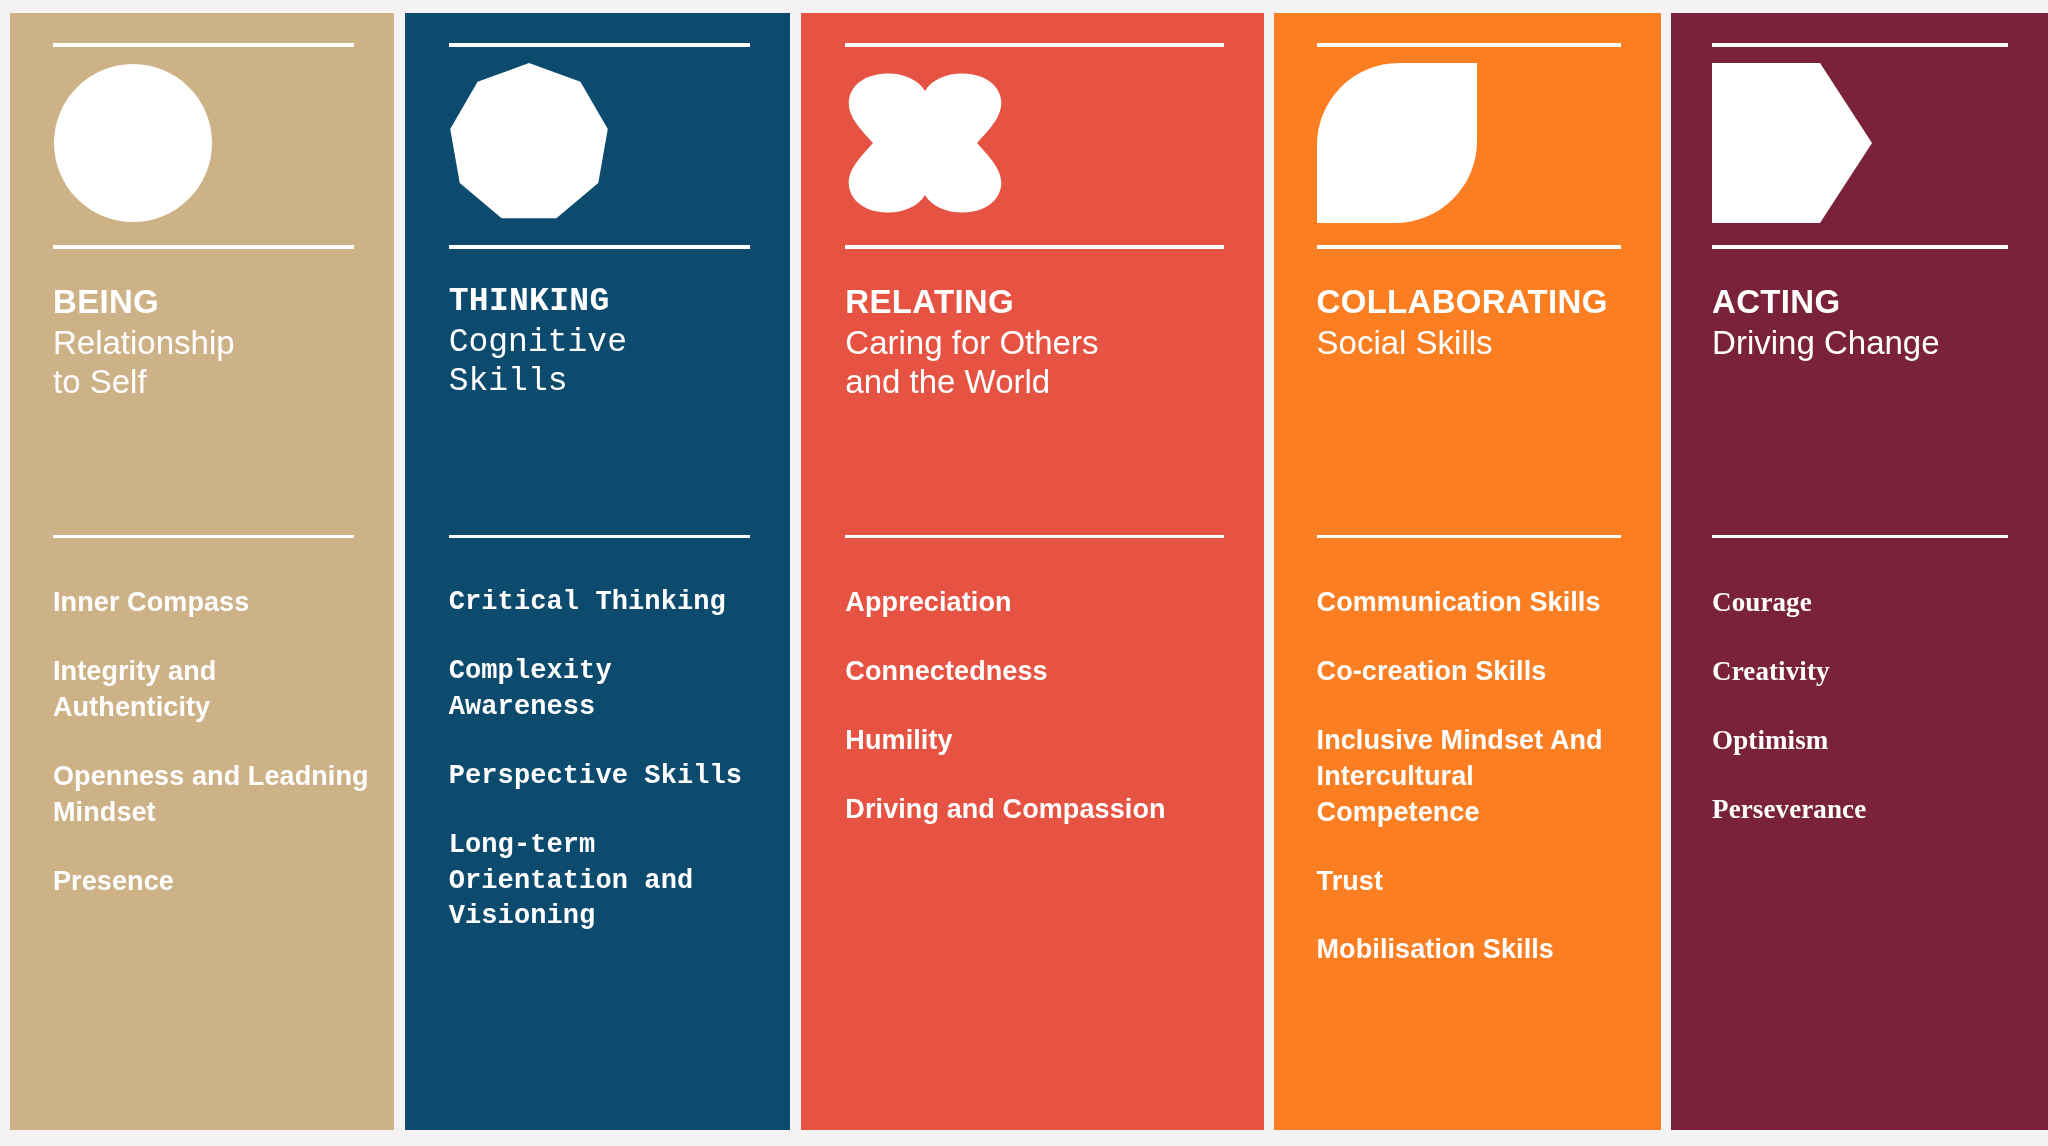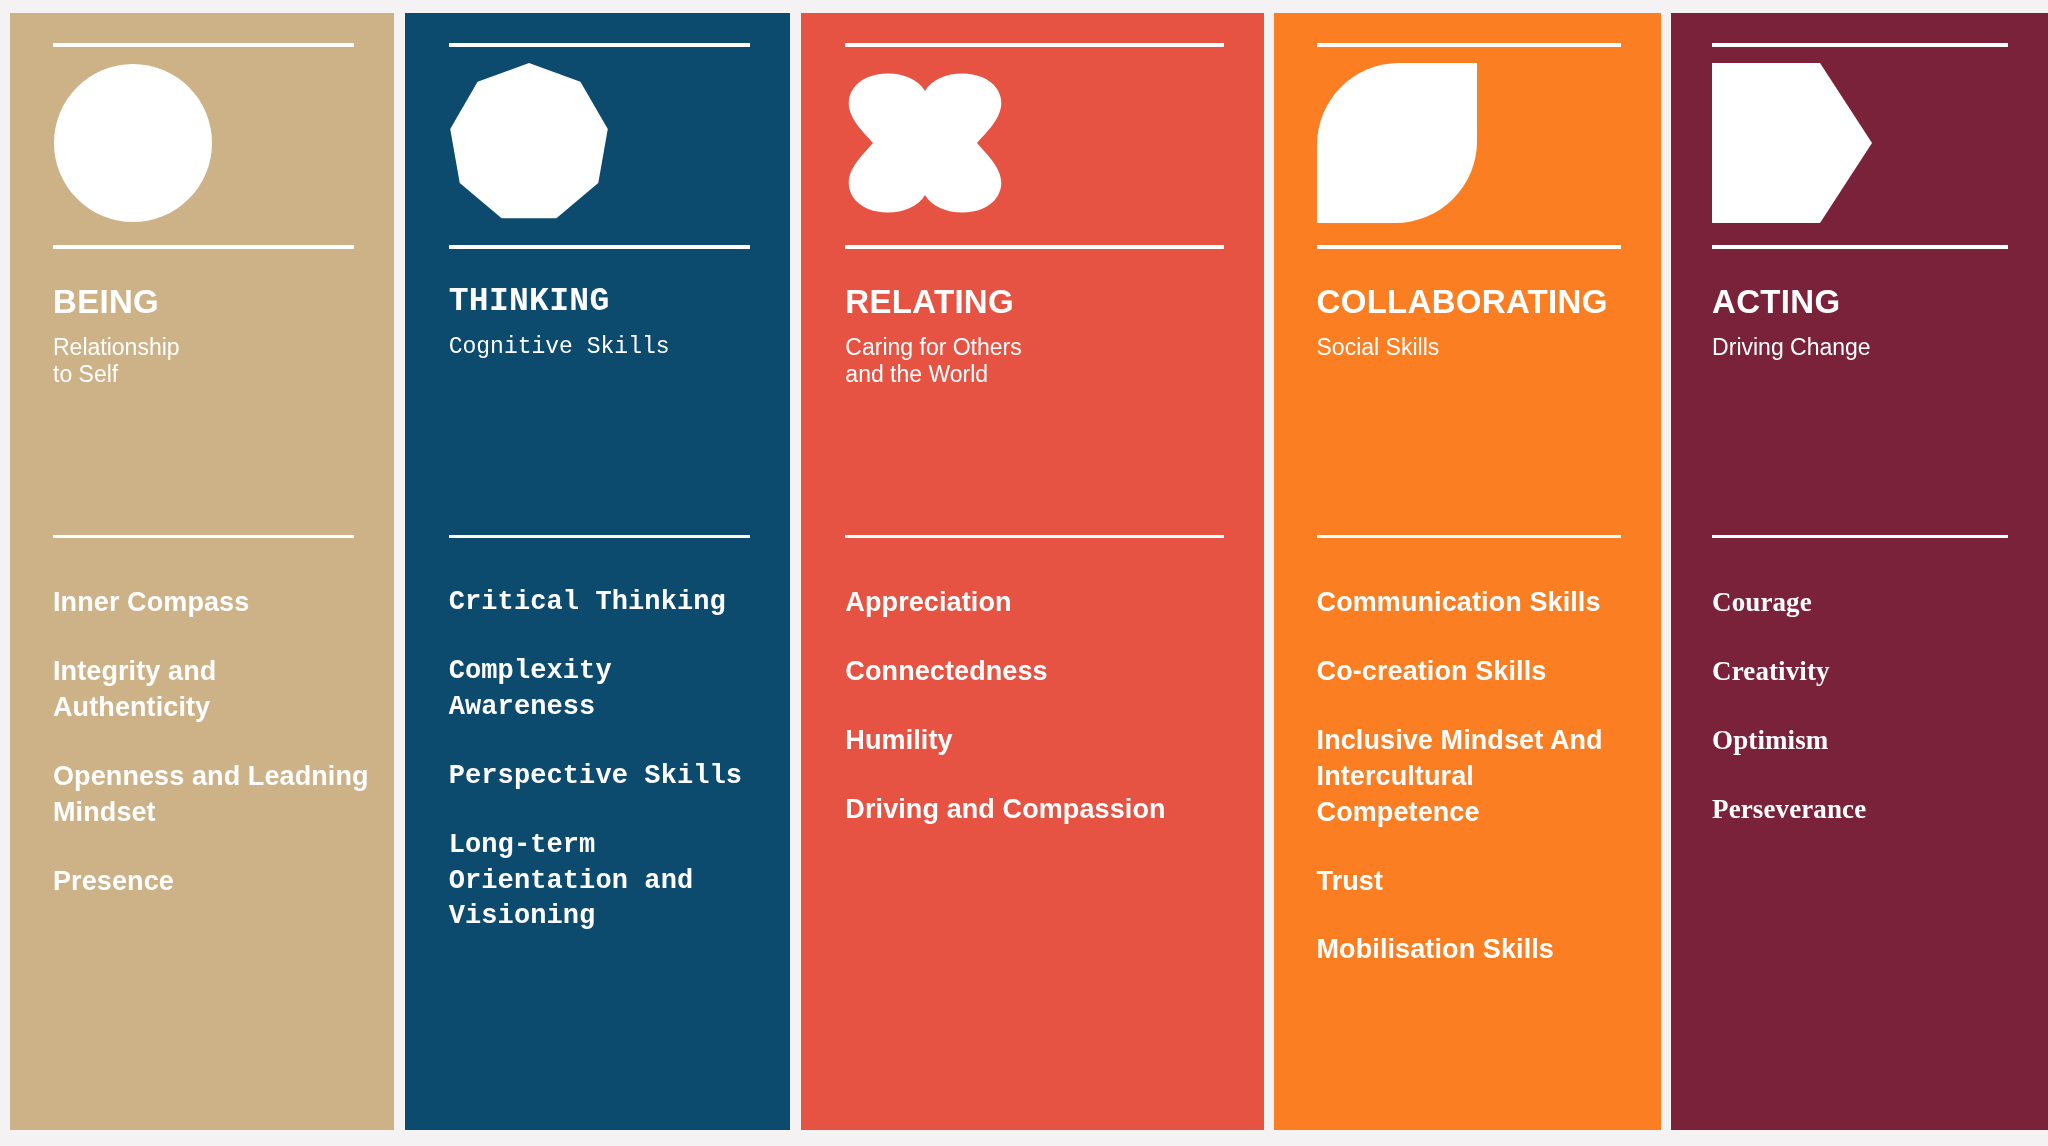--- a/index.html
+++ b/index.html
@@ -78,25 +78,25 @@
   }
   .cat-name {
     font-size: 33px;
     font-weight: bold;
     color: #ffffff;
     letter-spacing: 0.3px;
     line-height: 1.18;
     white-space: nowrap;
   }
   .cat-sub {
-    font-size: 23px;
+    font-size: 33px;
     font-weight: normal;
     color: #ffffff;
     line-height: 1.18;
-    margin-top: 12px;
+    margin-top: 2px;
   }
 
   .rule-bottom {
     position: absolute;
     left: 0;
     right: 0;
     top: 522px;
     height: 3px;
     background: #ffffff;
   }

